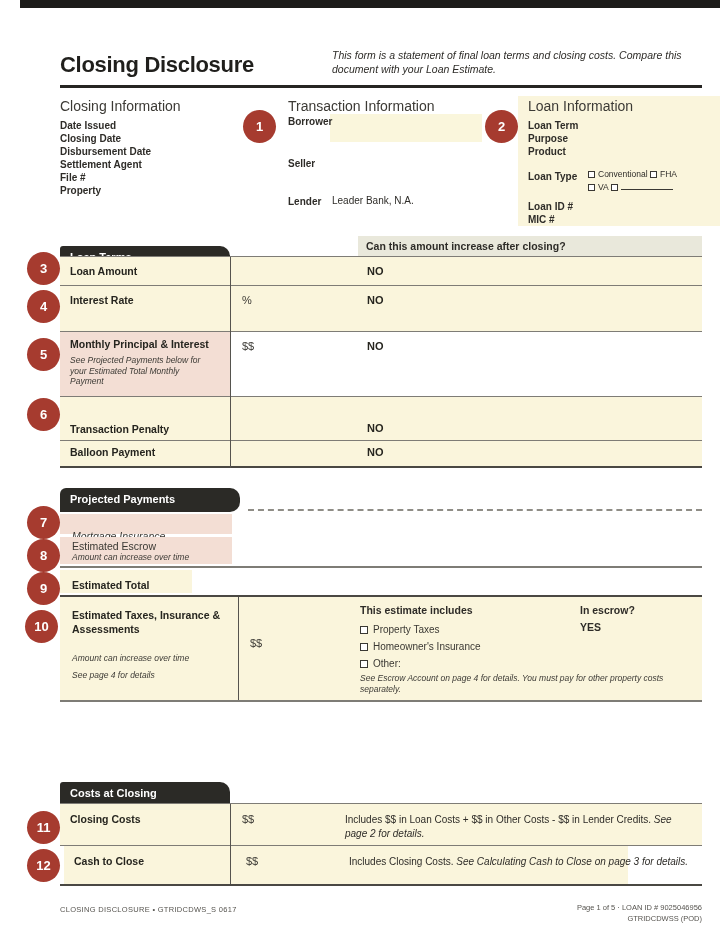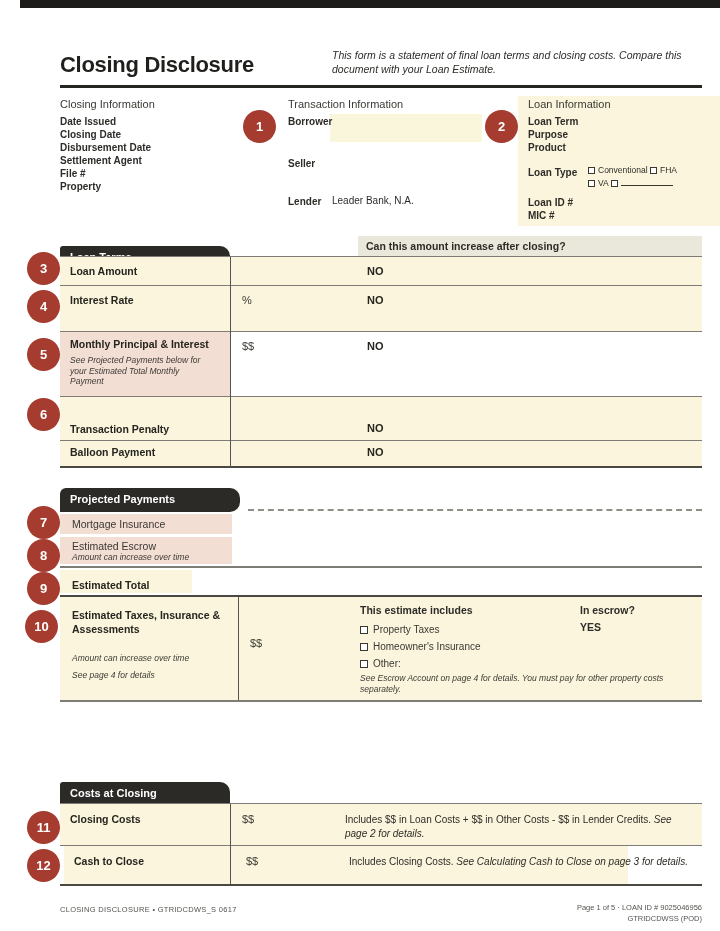--- a/index.html
+++ b/index.html
@@ -9,21 +9,21 @@
 
   .topbar { position:absolute; left:0; top:0; width:720px; height:8px; background:#1d1c1a; }
 
   
   .header { position:absolute; left:40px; top:46px; width:642px; height:42px; border-bottom:3px solid #262522; }
   .title { position:absolute; left:0; top:6px; font-size:22px; font-weight:bold; letter-spacing:-0.3px; color:#201f1c; }
   .intro { position:absolute; left:272px; top:2px; width:366px; font-size:10.5px; font-style:italic; line-height:1.35; color:#2e2c28; }
 
   
   .info { position:absolute; left:40px; top:96px; width:642px; height:132px; }
-  .col-head { font-size:11px; color:#3c3a35; margin-bottom:5px; }
+  .col-head { font-size:14px; color:#3c3a35; margin-bottom:5px; }
   .lbl { font-size:10px; font-weight:bold; line-height:13px; color:#2e2c28; }
   .closing-col { position:absolute; left:0; top:2px; width:190px; }
   .trans-col { position:absolute; left:228px; top:2px; width:230px; }
   .loan-col-bg { position:absolute; left:458px; top:0; width:218px; height:130px; background:#faf5dc; }
   .loan-col { position:absolute; left:468px; top:2px; width:206px; }
   .borrower-highlight { position:absolute; left:42px; top:16px; width:152px; height:28px; background:#faf6dc; }
   .trans-borrower { position:absolute; left:0; top:17px; }
   .trans-seller { position:absolute; left:0; top:59px; }
   .trans-lender-lbl { position:absolute; left:0; top:97px; }
   .trans-lender-val { position:absolute; left:44px; top:97px; font-size:10px; color:#2e2c28; }
@@ -65,21 +65,21 @@
   .lt-border-top { left:40px; top:256px; width:642px; }
   .lt-border-1 { left:40px; top:285px; width:642px; }
   .lt-border-2 { left:40px; top:331px; width:642px; }
   .lt-border-3 { left:40px; top:396px; width:642px; }
   .lt-border-4 { left:40px; top:440px; width:642px; }
   .lt-border-bot { left:40px; top:466px; width:642px; }
 
   
   .pp-tab { left:40px; top:488px; width:180px; height:24px; border-radius:6px 10px 10px 0; }
   .pp-dash { position:absolute; left:228px; top:509px; width:454px; border-top:2px dashed #8f8d86; }
-  .pp-mi { position:absolute; left:40px; top:514px; width:172px; height:20px; padding:4px 0 0 12px; font-size:10.5px; color:#3a3833; }
+  .pp-mi { position:absolute; left:40px; top:514px; width:172px; height:20px; padding:16px 0 0 12px; font-size:10.5px; color:#3a3833;font-style:italic; }
   .pp-ee { position:absolute; left:40px; top:537px; width:172px; height:27px; padding:3px 0 0 12px; font-size:10.5px; color:#3a3833; }
   .pp-line1 { left:40px; top:566px; width:642px; height:1.5px; }
   .pp-etp { position:absolute; left:40px; top:570px; width:132px; height:23px; padding:5px 0 0 12px; }
   .pp-line2 { left:40px; top:595px; width:642px; }
   .pp-tax { position:absolute; left:40px; top:597px; width:642px; height:103px; }
   .pp-tax-vline { left:218px; top:597px; height:103px; }
   .pp-line3 { left:40px; top:700px; width:642px; height:1.5px; }
   .tax-label { position:absolute; left:12px; top:12px; width:160px; line-height:1.3; }
   .tax-note1 { position:absolute; left:12px; top:56px; }
   .tax-note2 { position:absolute; left:12px; top:73px; }

